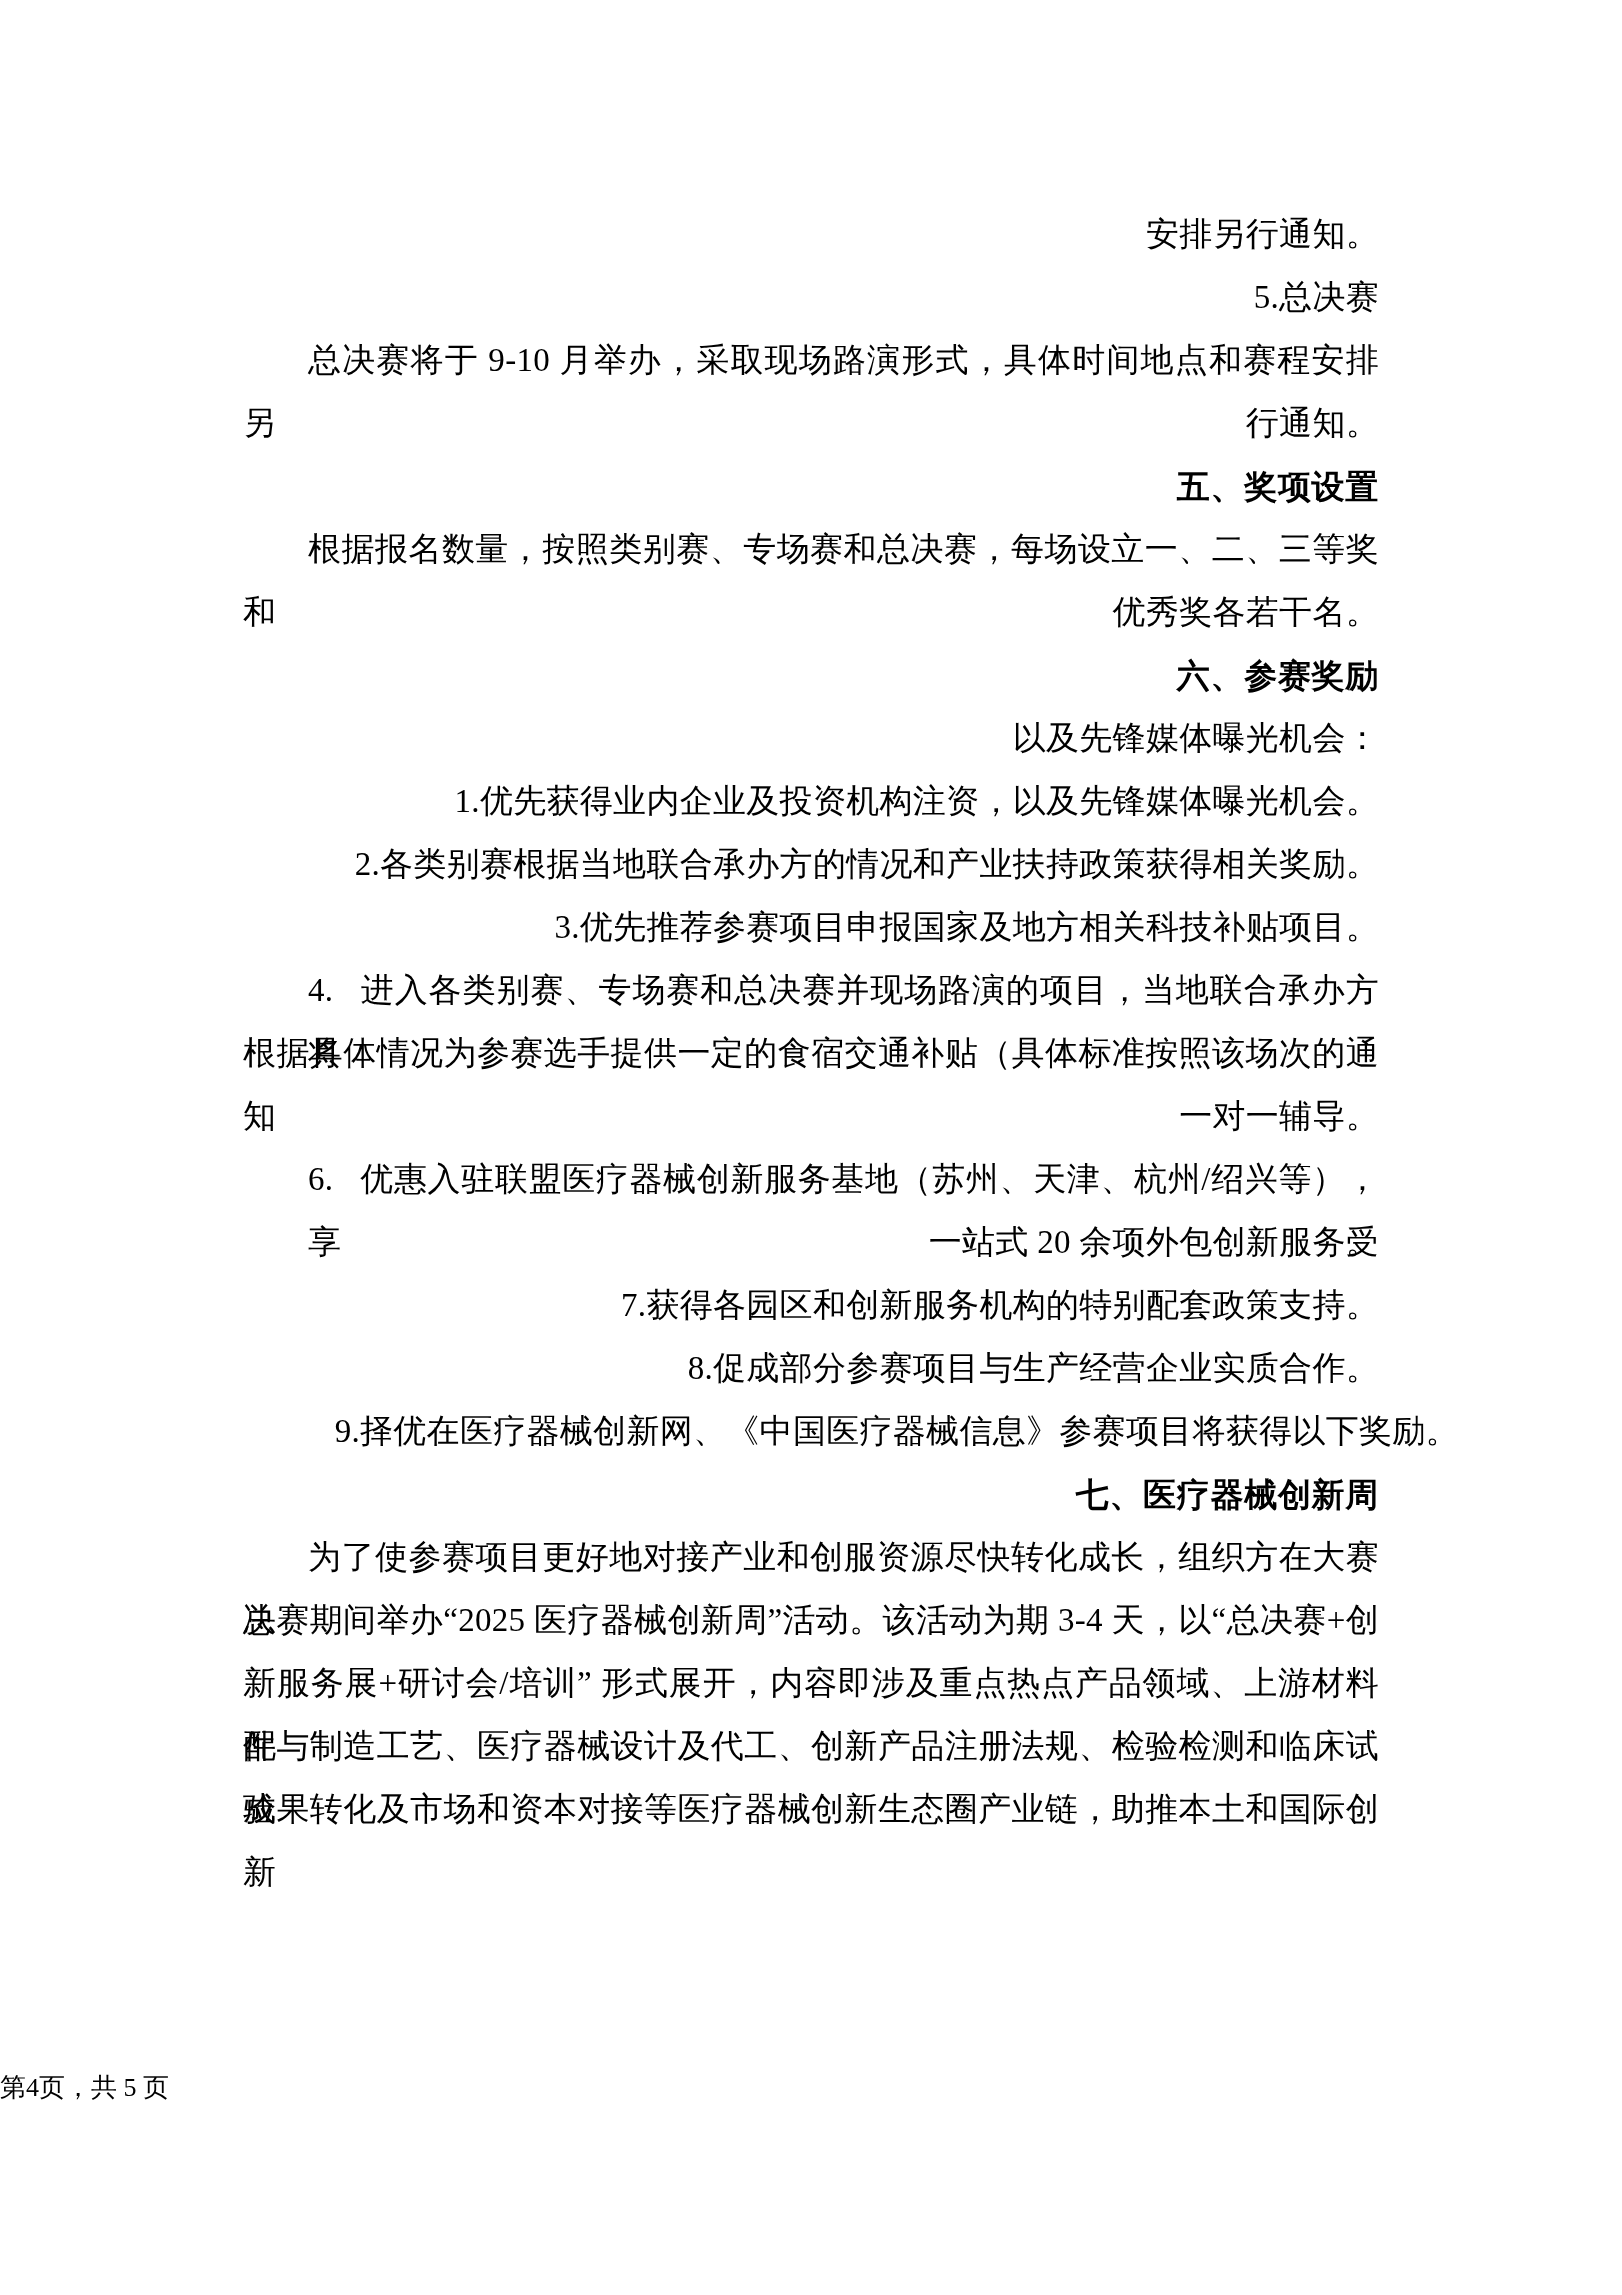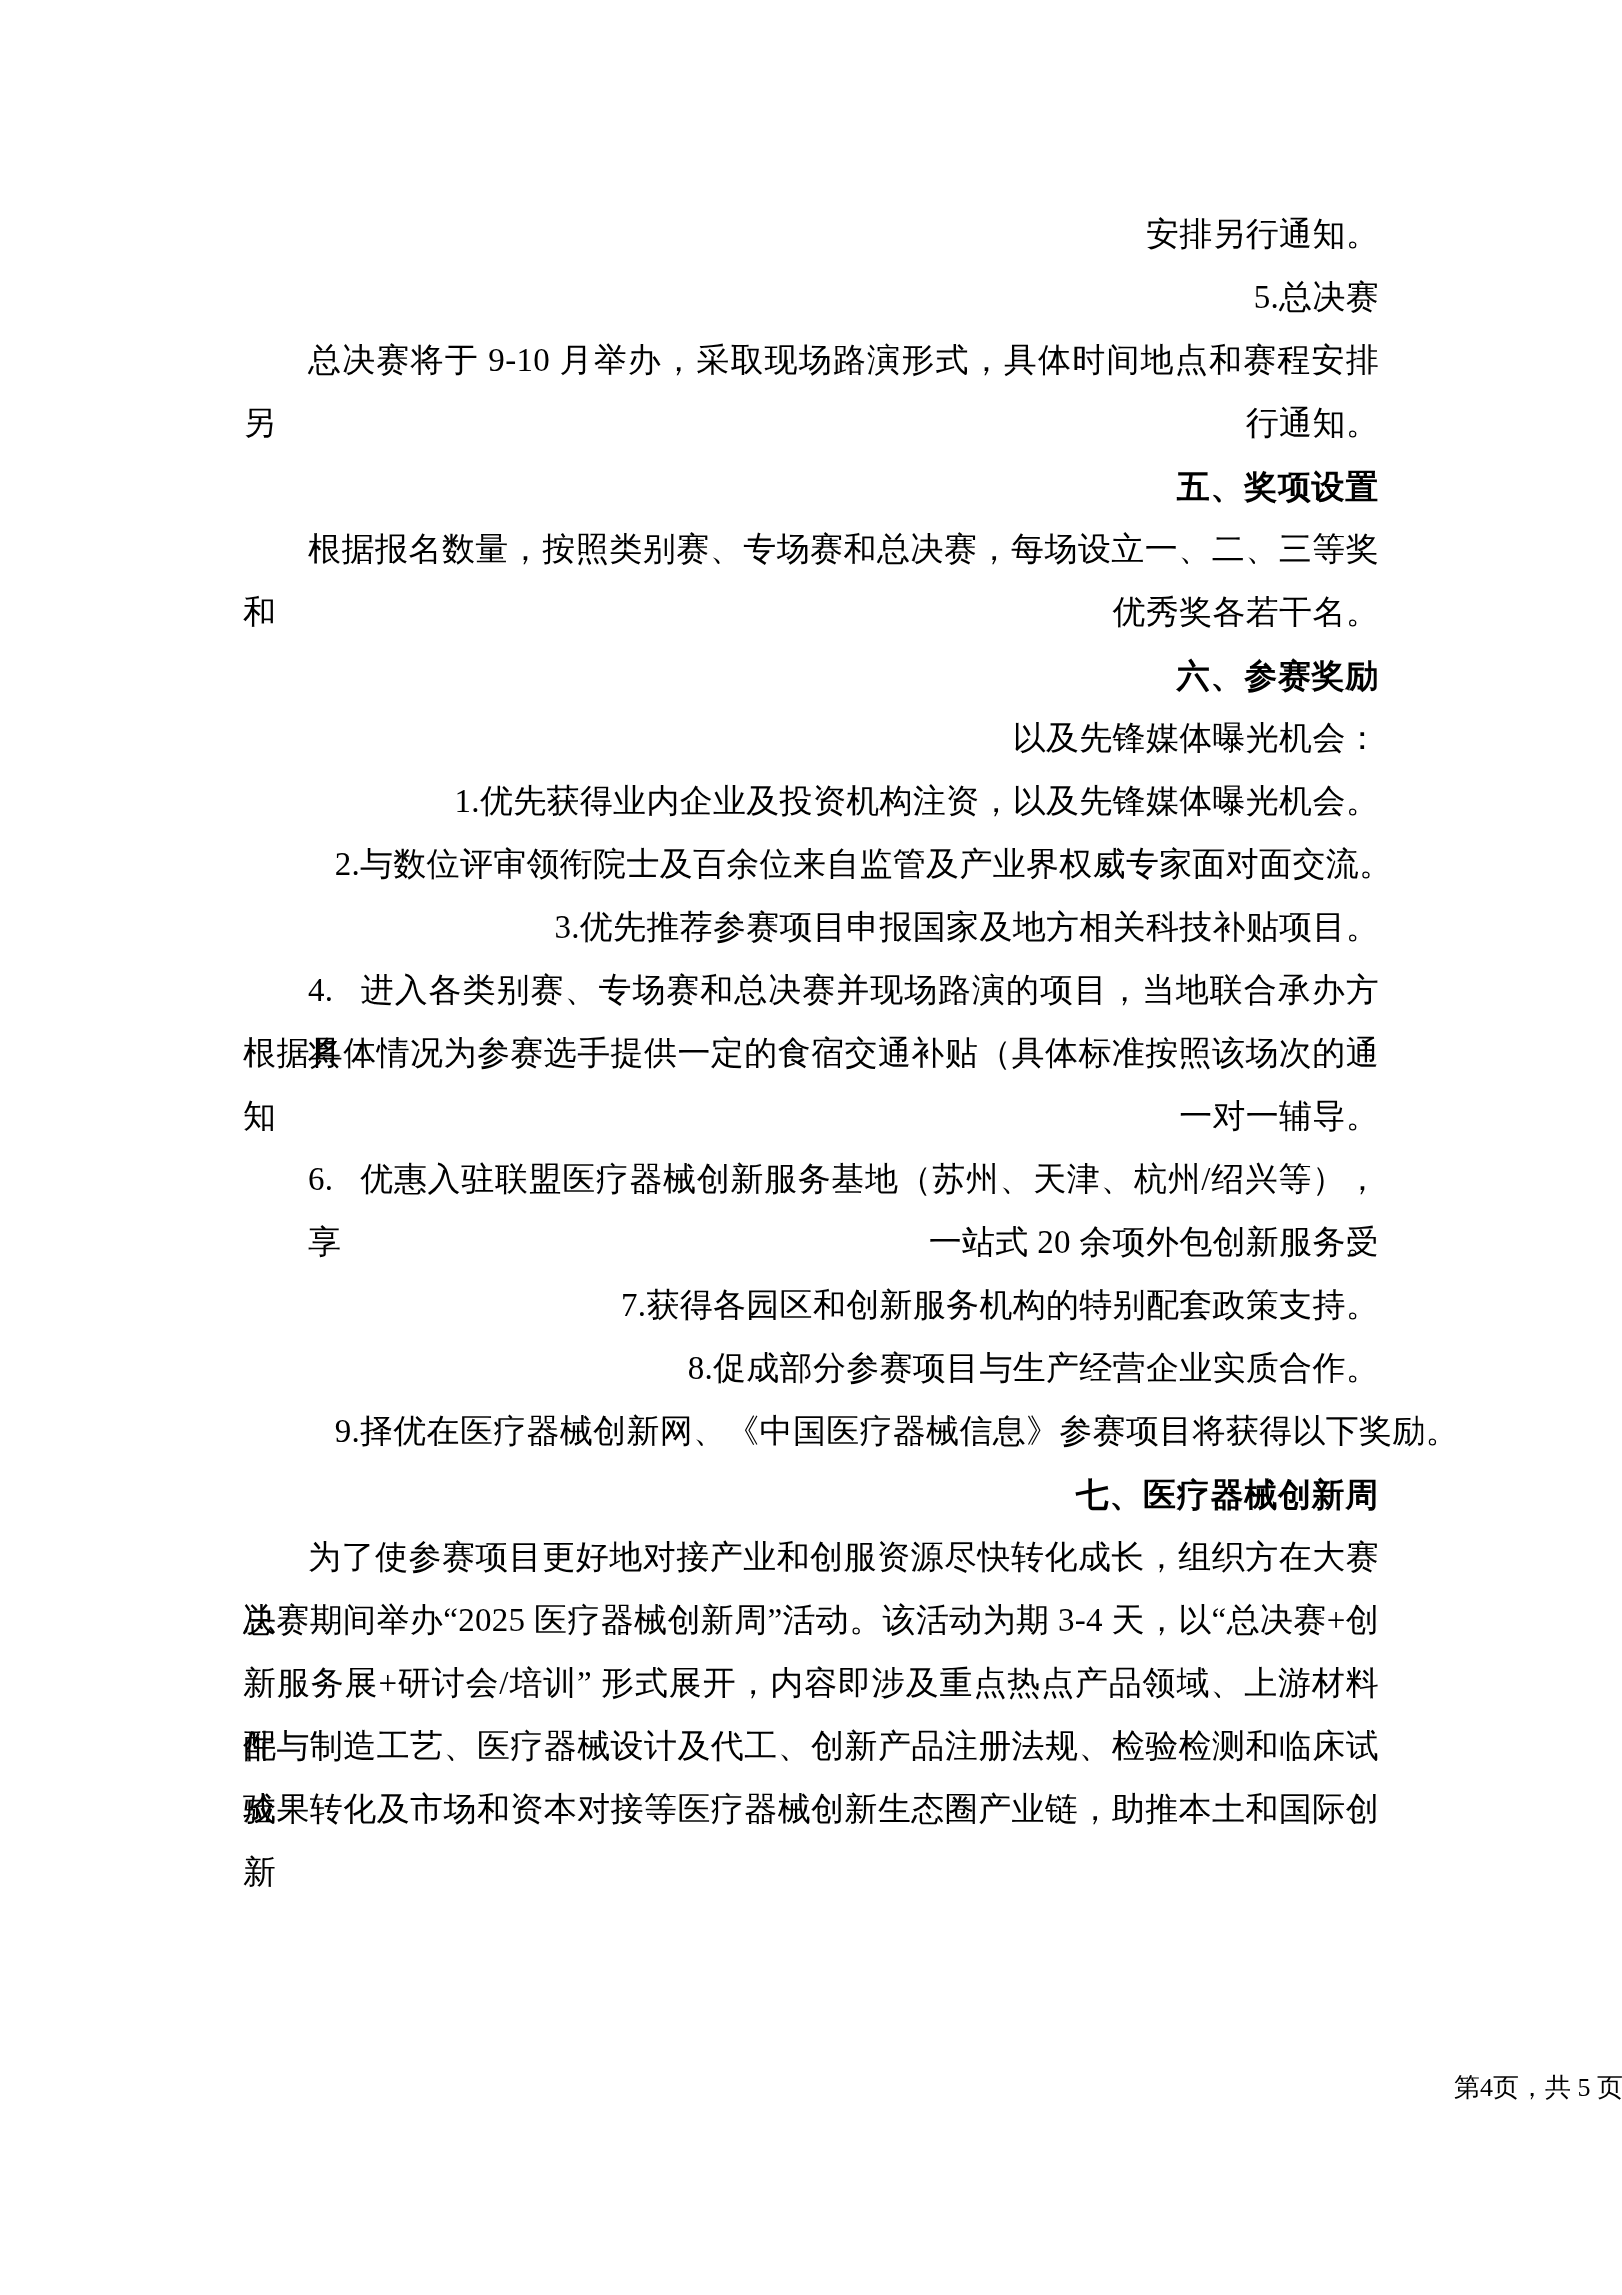--- a/index.html
+++ b/index.html
@@ -57,21 +57,21 @@
     font-family: "Liberation Serif", serif;
     font-weight: normal;
   }
   .footer {
     position: absolute;
     left: 0;
     right: 0;
     top: 2068px;
     height: 39px;
     line-height: 39px;
-    text-align: right;
+    text-align: left;
     font-size: 26px;
     font-family: "Liberation Serif", serif;
     color: #000000;
   }
 </style>
 </head>
 <body>
 
 <div class="page">
   <div class="content">
@@ -87,21 +87,21 @@
 
     <div class="line indent full">根据报名数量，按照类别赛、专场赛和总决赛，每场设立一、二、三等奖和</div>
     <div class="line">优秀奖各若干名。</div>
 
     <div class="line heading">六、参赛奖励</div>
 
     <div class="line indent">以及先锋媒体曝光机会：</div>
 
     <div class="line num-line"><span class="li-num">1.</span><span>优先获得业内企业及投资机构注资，以及先锋媒体曝光机会。</span></div>
 
-    <div class="line num-line"><span class="li-num">2.</span><span>与数位评审领衔院士及百余位来自监管及产业界权威专家面对面交流。</span></div>
+    <div class="line num-line"><span class="li-num">2.</span><span>各类别赛根据当地联合承办方的情况和产业扶持政策获得相关奖励。</span></div>
 
     <div class="line num-line"><span class="li-num">3.</span><span>优先推荐参赛项目申报国家及地方相关科技补贴项目。</span></div>
 
     <div class="line num-line full"><span class="li-num">4.</span><span>进入各类别赛、专场赛和总决赛并现场路演的项目，当地联合承办方将</span></div>
 
     <div class="line full">根据具体情况为参赛选手提供一定的食宿交通补贴（具体标准按照该场次的通知</div>
 
 
     <div class="line">一对一辅导。</div>
 

